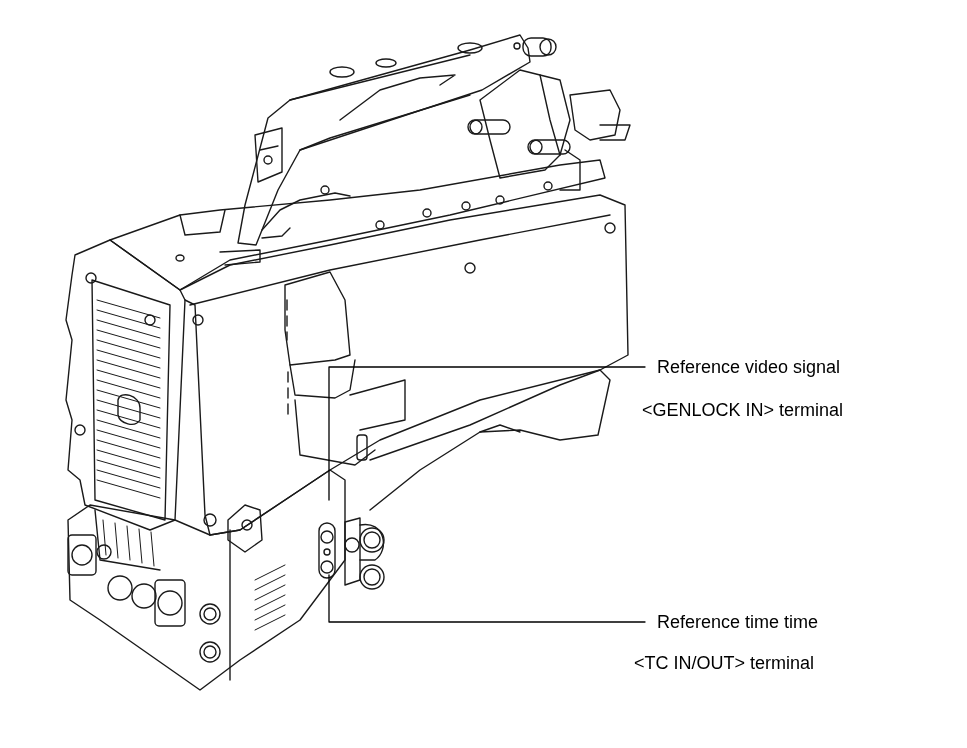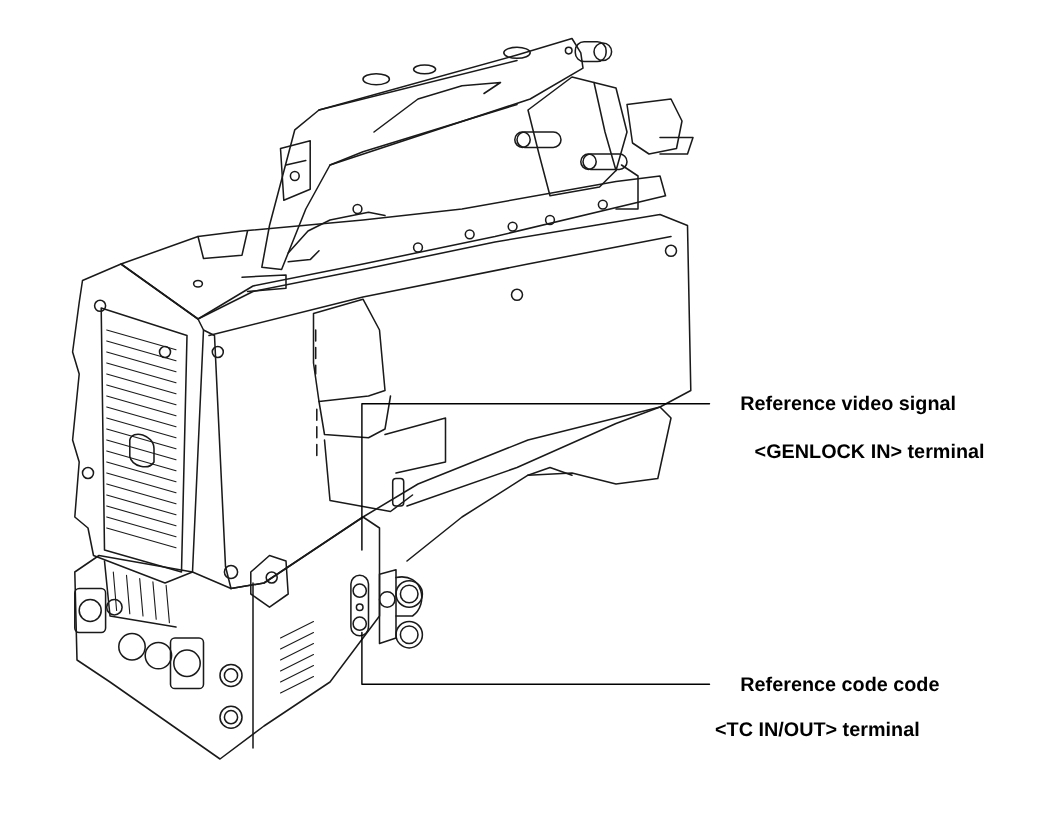--- a/index.html
+++ b/index.html
@@ -1,20 +1,20 @@
 <!DOCTYPE html>
 <html><head>
 <meta charset="utf-8">
 <style>
   html, body { margin: 0; padding: 0; background: #ffffff; }
   body { width: 967px; height: 748px; position: relative; overflow: hidden;
          font-family: "Liberation Sans", sans-serif; }
   #figure { position: absolute; left: 0; top: 0; width: 967px; height: 748px; }
   .label { position: absolute; font-family: "Liberation Sans", sans-serif;
-           font-weight: bold; font-size: 18px; color: #000; white-space: nowrap; line-height: 20px; margin-left: 16px; }
+           font-weight: normal; font-size: 18px; color: #000; white-space: nowrap; line-height: 20px; }
 </style>
 </head>
 <body>
 
 <svg id="figure" viewBox="0 0 967 748" xmlns="http://www.w3.org/2000/svg" fill="none" stroke="#1a1a1a" stroke-width="1.4" stroke-linejoin="round" stroke-linecap="round">
 
   <g>
     <path d="M268 118 L290 100 L470 50 L520 35 L528 48 L530 62 L482 90 L300 150 L278 190 L262 230 L256 245 L238 243 L245 205 Z"></path>
     <path d="M300 150 L330 138 L470 95"></path>
     <path d="M290 100 L470 55"></path>
@@ -164,16 +164,16 @@
     <path d="M360 525 C385 520 390 550 375 560 L360 560"></path>
   </g>
 
   <g stroke="#000" stroke-width="1.3">
     <path d="M329 500 L329 367 L645 367"></path>
     <path d="M329 575 L329 622 L645 622"></path>
   </g>
 </svg>
 
 <div class="label" style="left:657px; top:357px;">Reference video signal</div>
-<div class="label" style="left:670px; top:400px;">&lt;GENLOCK IN&gt; terminal</div>
+<div class="label" style="left:642px; top:400px;">&lt;GENLOCK IN&gt; terminal</div>
 
-<div class="label" style="left:657px; top:612px;">Reference code code</div>
+<div class="label" style="left:657px; top:612px;">Reference time time</div>
 <div class="label" style="left:634px; top:653px;">&lt;TC IN/OUT&gt; terminal</div>
 
 </body></html>

